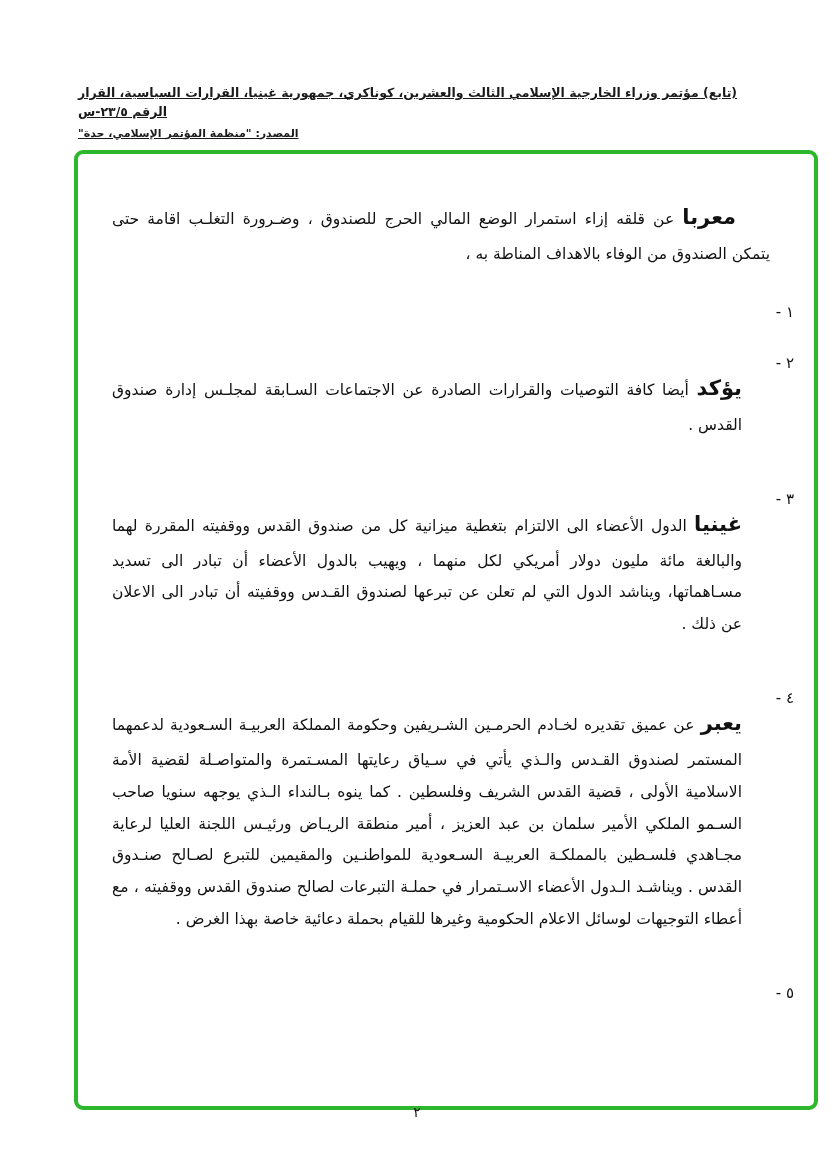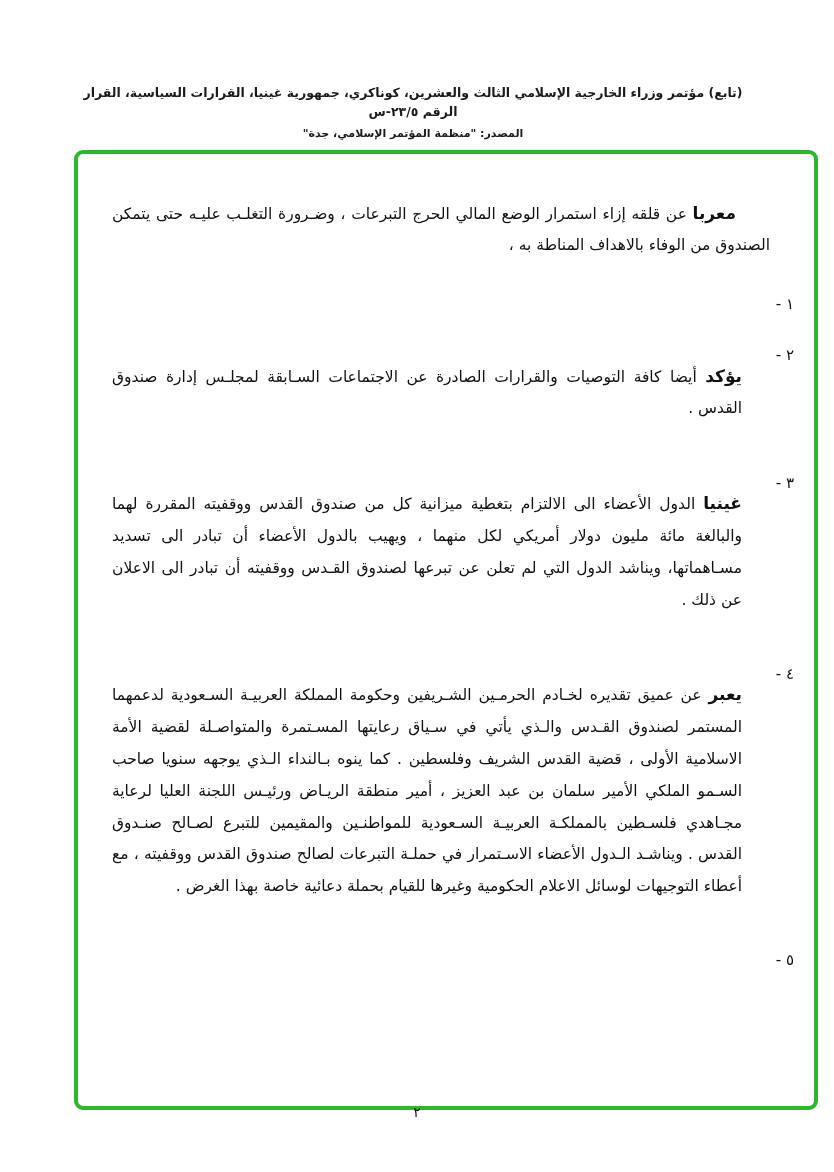--- a/index.html
+++ b/index.html
@@ -12,23 +12,24 @@
     color: #111111;
     overflow: hidden;
     margin: 0 auto;
   }
   .header {
     position: absolute;
     top: 84px;
     right: 86px;
     left: 78px;
     direction: rtl;
-    text-align: center;
+    text-align: left;
     font-weight: bold;
     color: #1a1a1a;
+    text-decoration: underline;
   }
   .header-line1 { font-size: 12.5px; line-height: 1.5; }
   .header-line2 { font-size: 11px;  margin-top: 5px; }
 
   .green-box {
     position: absolute;
     top: 150px;
     left: 74px;
     width: 688px;
     height: 918px;
@@ -41,21 +42,21 @@
 
   .preamble {
     font-size: 15.5px;
     line-height: 2.05;
     text-align: justify;
     padding: 0 24px 0 6px;
     text-indent: 34px;
   }
   .lead {
     font-weight: bold;
-    font-size: 17px;
+    font-size: 21px;
   }
 
   .item {
     display: flex;
     direction: rtl;
     margin-top: 30px;
   }
   .item-num {
     flex: 0 0 52px;
     width: 52px;
@@ -86,21 +87,21 @@
 
 <div class="page">
 
   <div class="header">
     <div class="header-line1">(تابع) مؤتمر وزراء الخارجية الإسلامي الثالث والعشرين، كوناكري، جمهورية غينيا، القرارات السياسية، القرار الرقم ٢٣/٥-س</div>
     <div class="header-line2">المصدر:  "منظمة المؤتمر الإسلامي، جدة"</div>
   </div>
 
   <div class="green-box">
 
-    <p class="preamble"><span class="lead">معربا</span> <span>عن قلقه إزاء استمرار الوضع المالي الحرج التبرعات ، وضـرورة التغلـب عليـه حتى يتمكن الصندوق من الوفاء بالاهداف المناطة به ،</span></p>
+    <p class="preamble"><span class="lead">معربا</span> <span>عن قلقه إزاء استمرار الوضع المالي الحرج للصندوق ، وضـرورة التغلـب اقامة حتى يتمكن الصندوق من الوفاء بالاهداف المناطة به ،</span></p>
 
     <div class="item">
       <div class="item-num">١ -</div>
     </div>
 
     <div class="item">
       <div class="item-num">٢ -</div>
       <p class="item-text"><span class="lead">يؤكد</span> <span>أيضا كافة التوصيات والقرارات الصادرة عن الاجتماعات السـابقة لمجلـس إدارة صندوق القدس .</span></p>
     </div>
 

